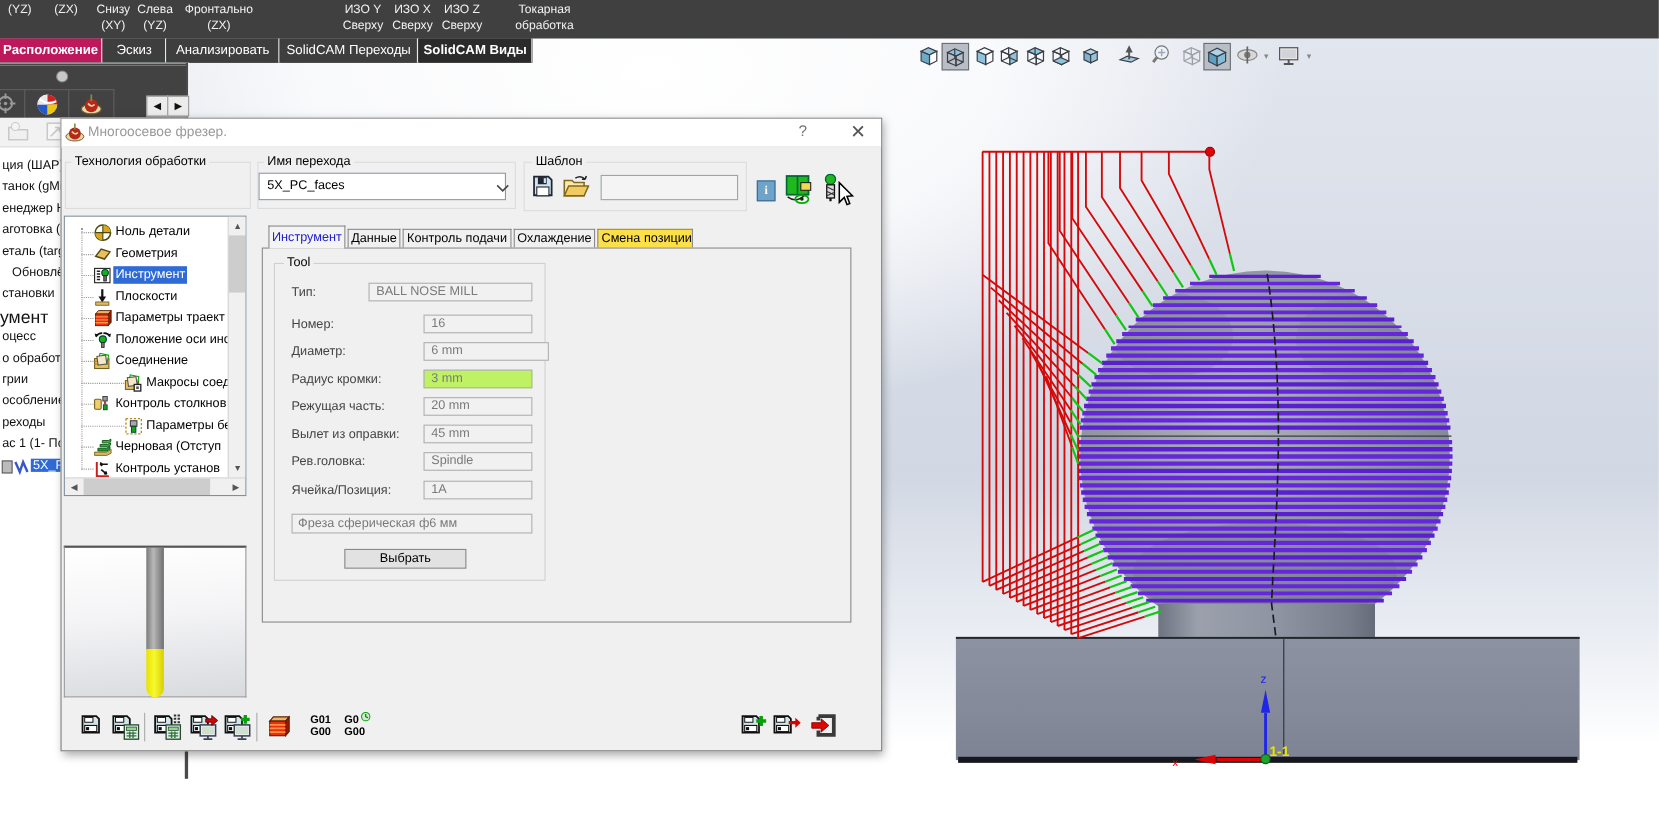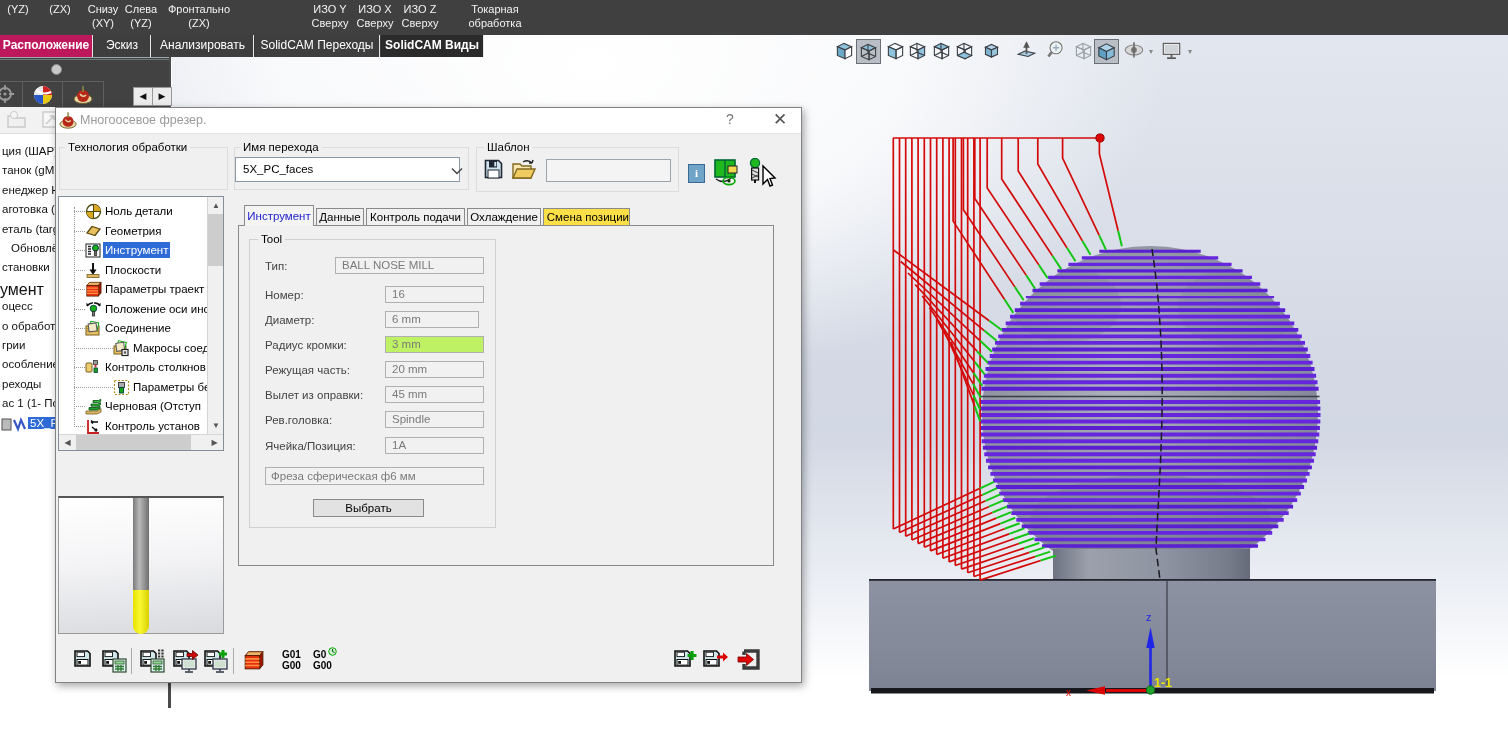--- a/index.html
+++ b/index.html
@@ -577,21 +577,21 @@
       <div class="ab t" style="left:411px;top:100px;width:74px;height:18px;background:#f0f0f0;border:1px solid #8a8a8a;border-bottom:none;box-sizing:border-box;text-align:center;line-height:17px;color:#000">Охлаждение</div>
       <div class="ab t" style="left:487px;top:100px;width:87px;height:18px;background:#fde047;border:1px solid #8a8a8a;border-bottom:none;box-sizing:border-box;text-align:right;line-height:17px;color:#000">Смена позиции</div>
       <div class="ab" style="left:182px;top:117px;width:534px;height:339px;border:1px solid #8a8a8a;background:#f0f0f0;"></div>
       <div class="ab" style="left:193px;top:131px;width:245px;height:287px;border:1px solid #d0d0d0;"></div>
       <div class="ab t" style="left:202px;top:125px;background:#f0f0f0;padding:0 3px">Tool</div>
       <div class="ab t" style="left:209px;top:152px;color:#444">Тип:</div>
       <div class="ab" style="left:279px;top:149px;width:149px;height:17px;background:#f1f1f1;border:1px solid #b0b0b0;box-sizing:border-box;color:#7a7a7a;padding-left:6px;line-height:15px">BALL NOSE MILL</div>
       <div class="ab t" style="left:209px;top:181px;color:#444">Номер:</div>
       <div class="ab" style="left:329px;top:178px;width:99px;height:17px;background:#f1f1f1;border:1px solid #b0b0b0;box-sizing:border-box;color:#7a7a7a;padding-left:6px;line-height:15px">16</div>
       <div class="ab t" style="left:209px;top:206px;color:#444">Диаметр:</div>
-      <div class="ab" style="left:329px;top:203px;width:94px;height:17px;background:#f1f1f1;border:1px solid #b0b0b0;box-sizing:border-box;color:#7a7a7a;padding-left:6px;line-height:15px">6 mm</div>
+      <div class="ab" style="left:329px;top:203px;width:114px;height:17px;background:#f1f1f1;border:1px solid #b0b0b0;box-sizing:border-box;color:#7a7a7a;padding-left:6px;line-height:15px">6 mm</div>
       <div class="ab t" style="left:209px;top:231px;color:#444">Радиус кромки:</div>
       <div class="ab" style="left:329px;top:228px;width:99px;height:17px;background:#bef264;border:1px solid #b0b0b0;box-sizing:border-box;color:#7a7a7a;padding-left:6px;line-height:15px">3 mm</div>
       <div class="ab t" style="left:209px;top:256px;color:#444">Режущая часть:</div>
       <div class="ab" style="left:329px;top:253px;width:99px;height:17px;background:#f1f1f1;border:1px solid #b0b0b0;box-sizing:border-box;color:#7a7a7a;padding-left:6px;line-height:15px">20 mm</div>
       <div class="ab t" style="left:209px;top:281px;color:#444">Вылет из оправки:</div>
       <div class="ab" style="left:329px;top:278px;width:99px;height:17px;background:#f1f1f1;border:1px solid #b0b0b0;box-sizing:border-box;color:#7a7a7a;padding-left:6px;line-height:15px">45 mm</div>
       <div class="ab t" style="left:209px;top:306px;color:#444">Рев.головка:</div>
       <div class="ab" style="left:329px;top:303px;width:99px;height:17px;background:#f1f1f1;border:1px solid #b0b0b0;box-sizing:border-box;color:#7a7a7a;padding-left:6px;line-height:15px">Spindle</div>
       <div class="ab t" style="left:209px;top:332px;color:#444">Ячейка/Позиция:</div>
       <div class="ab" style="left:329px;top:329px;width:99px;height:17px;background:#f1f1f1;border:1px solid #b0b0b0;box-sizing:border-box;color:#7a7a7a;padding-left:6px;line-height:15px">1A</div>

